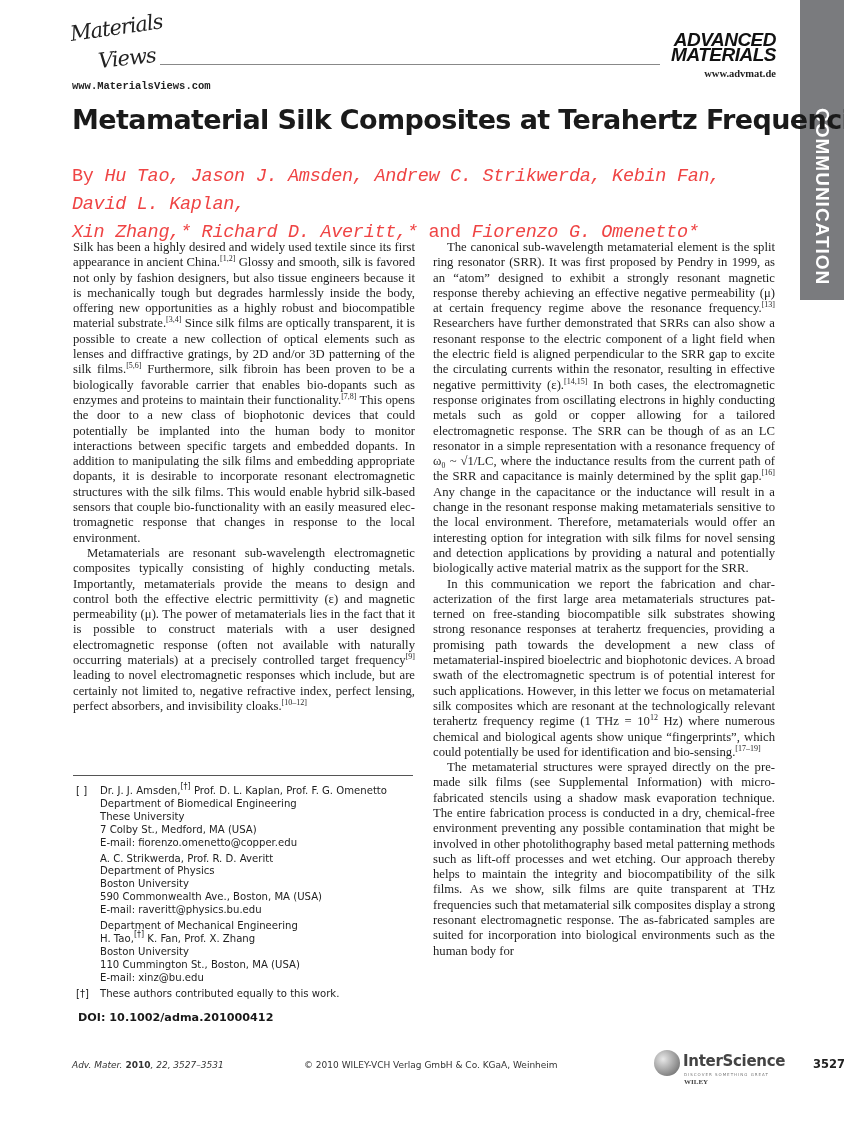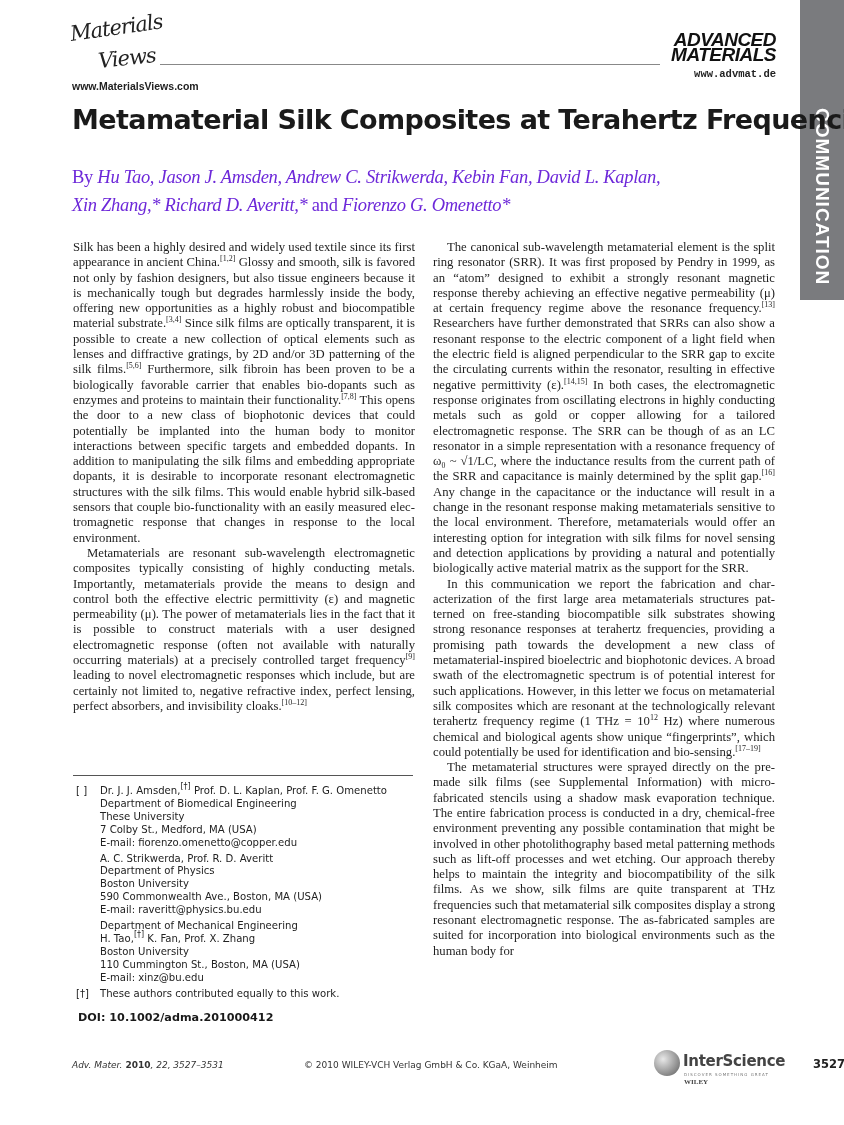--- a/index.html
+++ b/index.html
@@ -4,31 +4,31 @@
 <style>
   html, body { margin: 0; padding: 0; background: #ffffff; }
   body { width: 844px; height: 1125px; position: relative; overflow: hidden; color: #1a1a1a; font-family: "Liberation Serif", serif; }
   .abs { position: absolute; }
 
   
   .logo-mv { left: 72px; top: 14px; width: 86px; height: 60px; font-family: "DejaVu Serif", serif; font-style: italic; color: #222; }
   .logo-mv .l1 { position: absolute; left: 0; top: 8px; font-size: 21px; letter-spacing: -1px; transform: rotate(-8deg); transform-origin: left bottom; }
   .logo-mv .l2 { position: absolute; left: 26px; top: 32px; font-size: 21px; letter-spacing: -1px; transform: rotate(-6deg); }
   .header-rule { left: 160px; top: 64px; width: 500px; height: 1px; background: #888; }
-  .mv-url { left: 72px; top: 80px; font-family: Liberation Sans, sans-serif; font-weight: bold; font-size: 10.5px; color: #222; }
+  .mv-url { left: 72px; top: 80px; font-family: Liberation Mono, monospace; font-weight: bold; font-size: 10.5px; color: #222; }
   .am-logo { right: 68px; top: 32px; text-align: right; font-family: "Liberation Sans", sans-serif; font-weight: bold; font-style: italic; color: #111; line-height: 15px; font-size: 19px; letter-spacing: -0.5px; }
-  .am-url { right: 68px; top: 68px; font-family: Liberation Mono, monospace; font-weight: bold; font-size: 10.5px; color: #222; }
+  .am-url { right: 68px; top: 68px; font-family: Liberation Serif, serif; font-weight: bold; font-size: 10.5px; color: #222; }
 
   
   .side-tab { left: 800px; top: 0; width: 44px; height: 300px; background: #7a7b7e; }
   .side-tab-label { position: absolute; left: 22px; top: 108px; transform-origin: left top; transform: rotate(90deg) translate(0, -11px); font-family: "Liberation Sans", sans-serif; font-weight: bold; color: #ffffff; font-size: 19px; letter-spacing: 1px; white-space: nowrap; }
 
   
   .title { left: 72px; top: 104px; font-family: "DejaVu Sans", sans-serif; font-size: 27px; font-weight: bold; color: #1a1a1a; letter-spacing: -0.6px; white-space: nowrap; }
-  .authors { left: 72px; top: 163px; width: 680px; font-family: Liberation Serif, serif; font-size: 18.5px; line-height: 28px; color: #6d28d9; letter-spacing: -0.3px; }
+  .authors { left: 72px; top: 163px; width: 680px; font-family: Liberation Mono, monospace; font-size: 18.5px; line-height: 28px; color: #ef4444; letter-spacing: -0.3px; }
   .authors .by { font-style: normal; }
   .authors .names { font-style: italic; }
 
   
   .col { position: absolute; width: 342px; font-size: 12.7px; line-height: 15.3px; text-align: justify; hyphens: manual; color: #1e1e1e; }
   .col-left { left: 73px; top: 240px; }
   .col-right { left: 433px; top: 240px; }
   .col p { margin: 0; }
   .col p.indent { text-indent: 14px; }
   sup { font-size: 8px; line-height: 0; vertical-align: 5px; }

